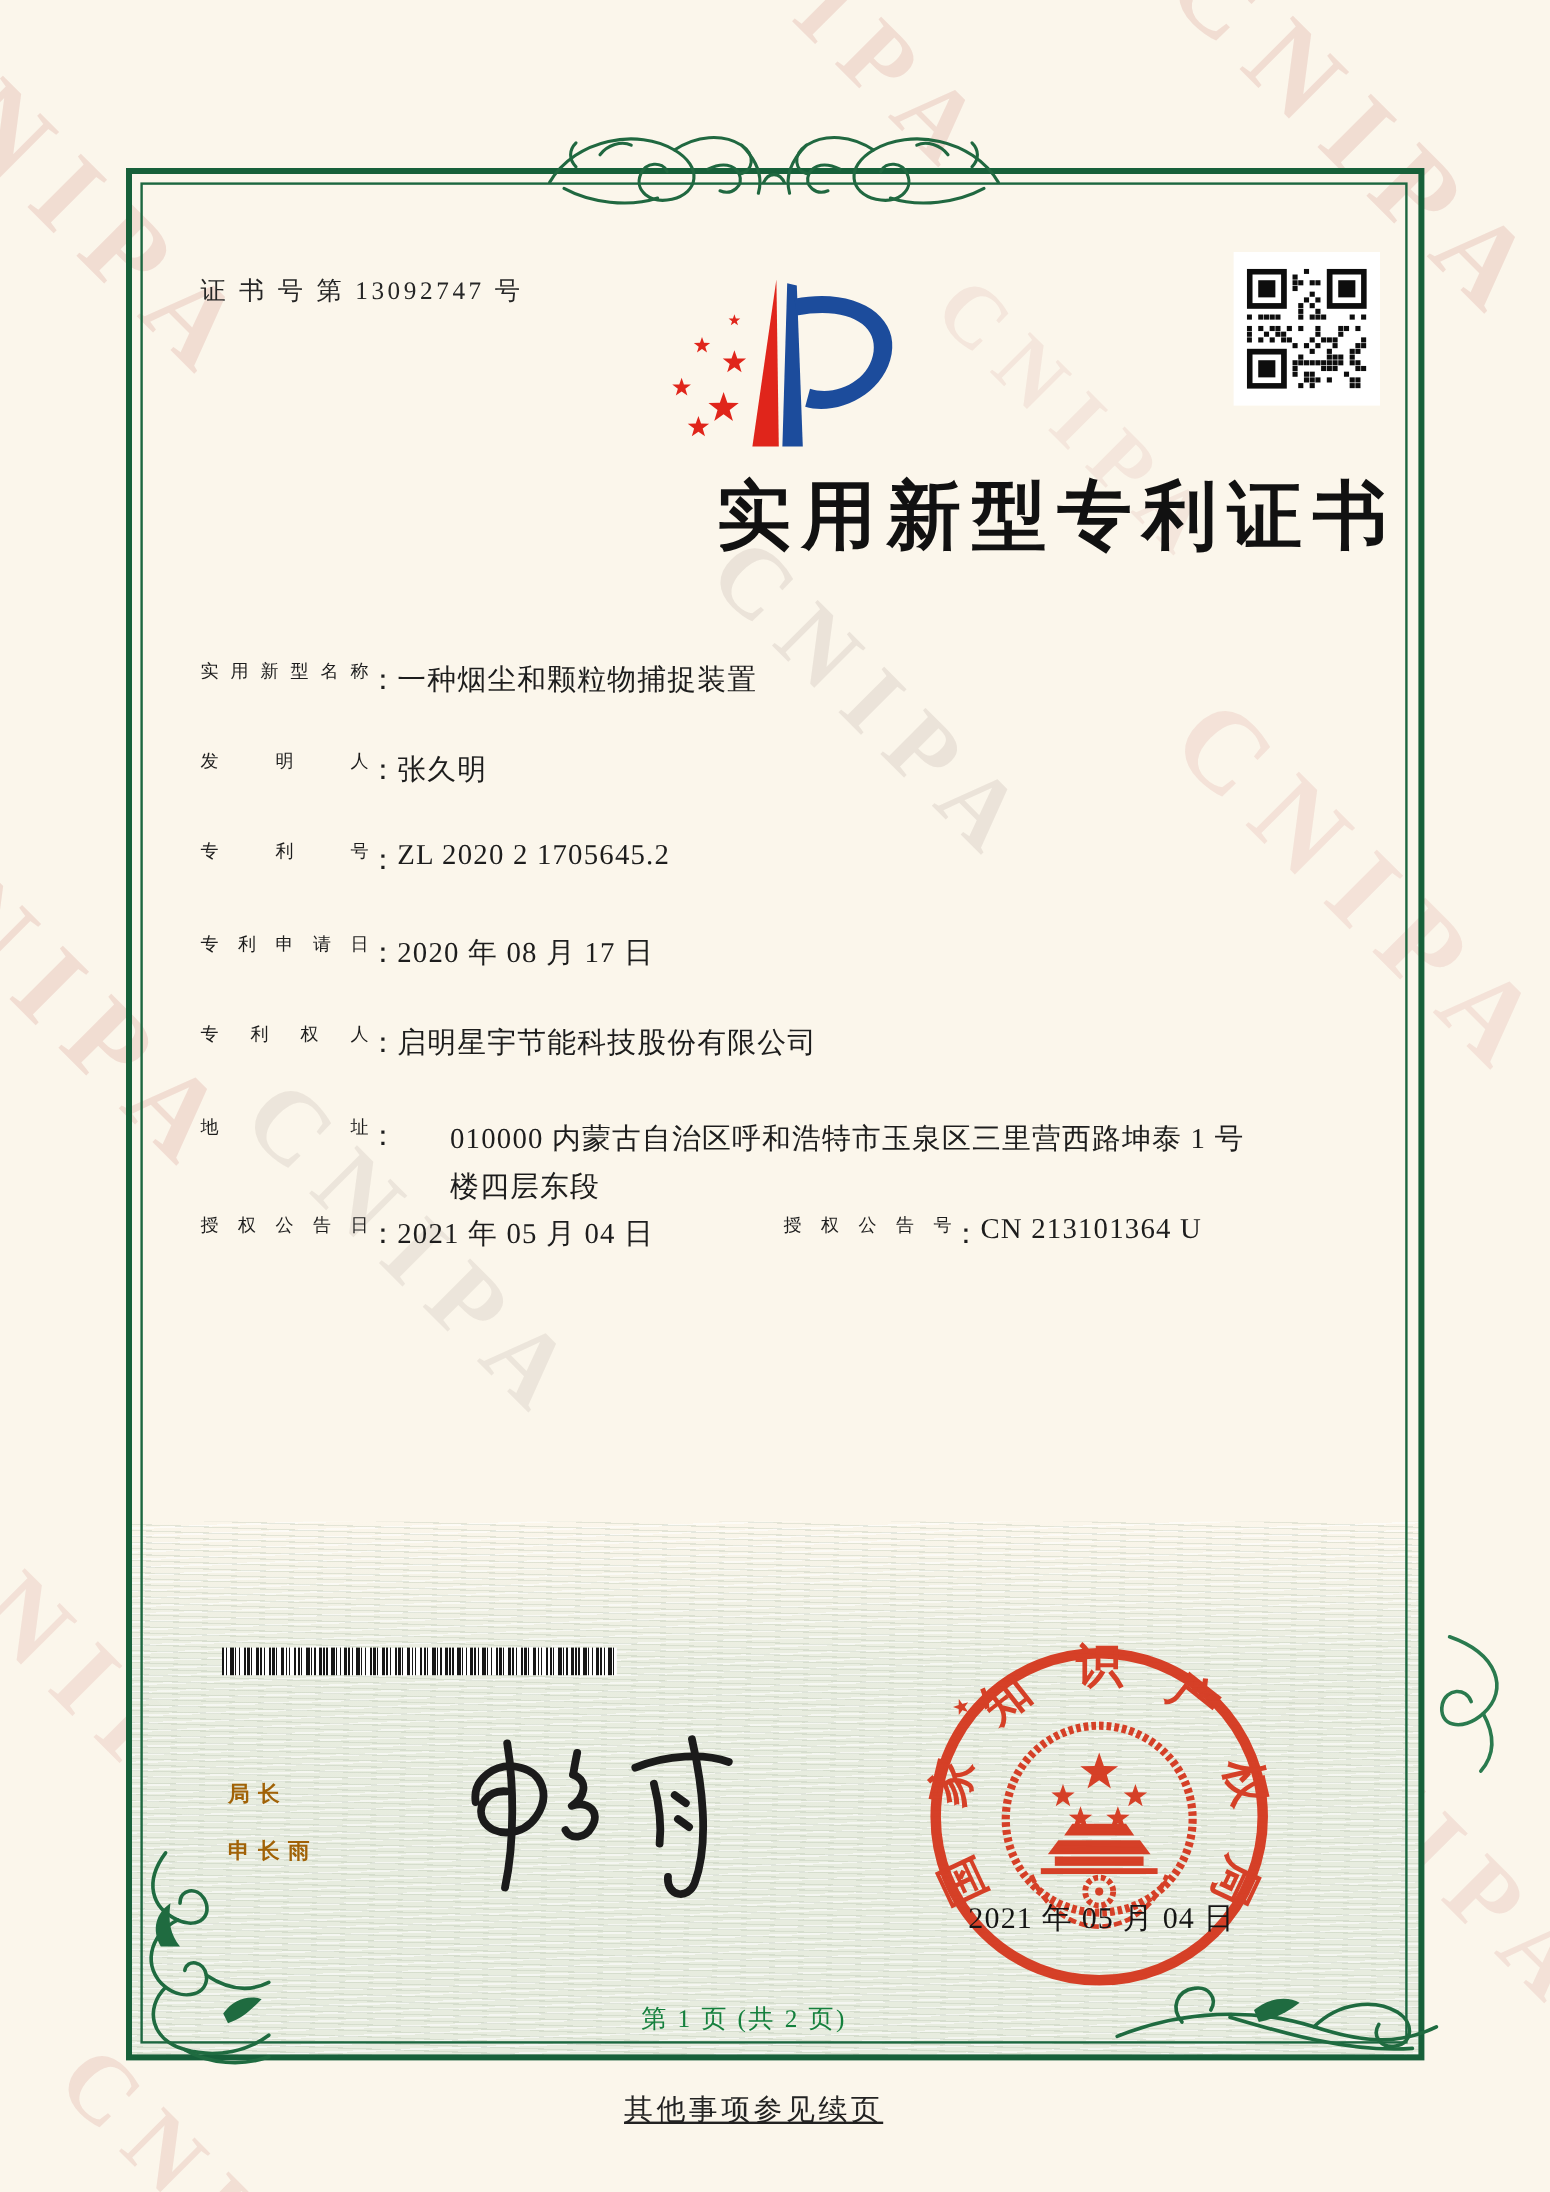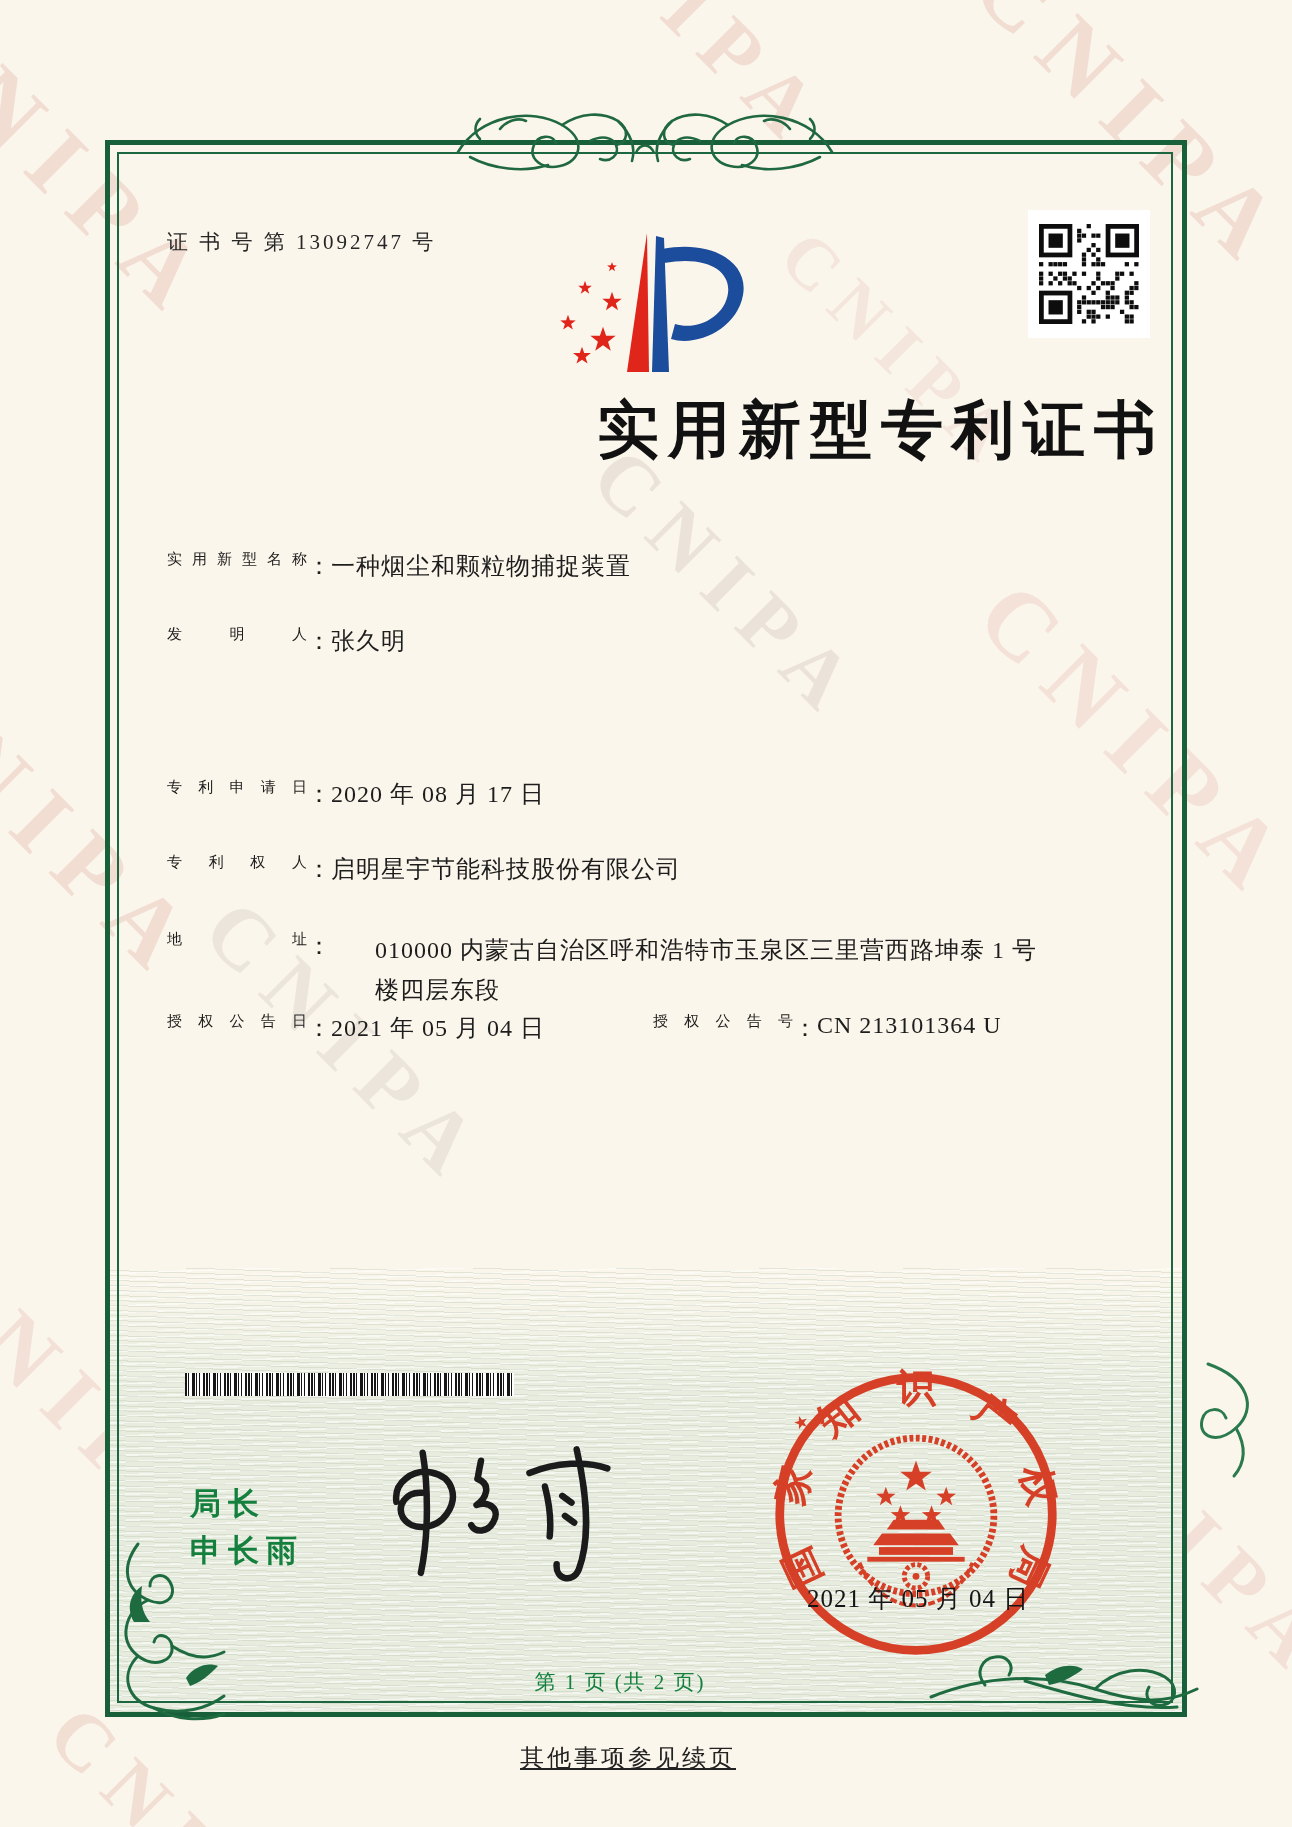--- a/index.html
+++ b/index.html
@@ -33,21 +33,21 @@
   .val-wrap{white-space:normal;width:672px;line-height:40px;margin-left:44px;}
   .pair2{position:absolute;left:486px;top:0;}
   .body-text{position:absolute;left:165px;top:1056px;width:963px;z-index:5;color:#1b1b1b;}
   .body-text p{margin:0;font-size:25px;line-height:38px;text-align:justify;text-indent:2em;
       font-family:"Liberation Serif","DejaVu Serif",serif;}
   .barcode{position:absolute;left:185px;top:1373px;width:329px;height:23px;z-index:5;background:
      repeating-linear-gradient(90deg,#161616 0 2px,#fff 2px 3px,#161616 3px 4px,#fff 4px 7px,
      #161616 7px 10px,#fff 10px 11px,#161616 11px 12px,#fff 12px 14px,#161616 14px 15px,#fff 15px 18px,
      #161616 18px 20px,#fff 20px 21px);}
   .signer{position:absolute;left:190px;z-index:5;font-family:Liberation Mono, monospace;
-      font-weight:bold;font-size:31px;letter-spacing:7px;color:#15803d;}
+      font-weight:bold;font-size:18px;letter-spacing:7px;color:#a16207;}
   .signature{position:absolute;left:383px;top:1438px;z-index:6;}
   .seal{position:absolute;left:770px;top:1368px;width:292px;height:292px;z-index:5;opacity:0.95;}
   .seal-date{position:absolute;left:793px;top:1582px;width:250px;text-align:center;font-size:25px;
       color:#151515;letter-spacing:1px;z-index:6;}
   .page-ind{position:absolute;left:300px;top:1668px;width:640px;text-align:center;font-size:21px;
       letter-spacing:2px;color:#15803d;z-index:5;}
   .cont-note{position:absolute;left:308px;top:1742px;width:640px;text-align:center;font-size:24px;
       letter-spacing:3px;color:#222;z-index:5;text-decoration:underline;}
   .qr-box{position:absolute;left:1028px;top:210px;width:122px;height:128px;background:#fff;z-index:5;
       display:flex;align-items:center;justify-content:center;}
@@ -250,20 +250,23 @@
   </div>
 
   <div class="title">实用新型专利证书</div>
 
   <div class="row" style="top:550px">
     <span class="lbl">实用新型名称</span><span class="colon">：</span><span class="val">一种烟尘和颗粒物捕捉装置</span>
   </div>
   <div class="row" style="top:625px">
     <span class="lbl">发明人</span><span class="colon">：</span><span class="val">张久明</span>
   </div>
+  <div class="row" style="top:700px">
+    <span class="lbl">专利号</span><span class="colon">：</span><span class="val">ZL 2020 2 1705645.2</span>
+  </div>
   <div class="row" style="top:778px">
     <span class="lbl">专利申请日</span><span class="colon">：</span><span class="val">2020 年 08 月 17 日</span>
   </div>
   <div class="row" style="top:853px">
     <span class="lbl">专利权人</span><span class="colon">：</span><span class="val">启明星宇节能科技股份有限公司</span>
   </div>
   <div class="row" style="top:930px">
     <span class="lbl">地址</span><span class="colon">：</span><span class="val val-wrap">010000  内蒙古自治区呼和浩特市玉泉区三里营西路坤泰 1 号楼四层东段</span>
   </div>
   <div class="row" style="top:1012px">

